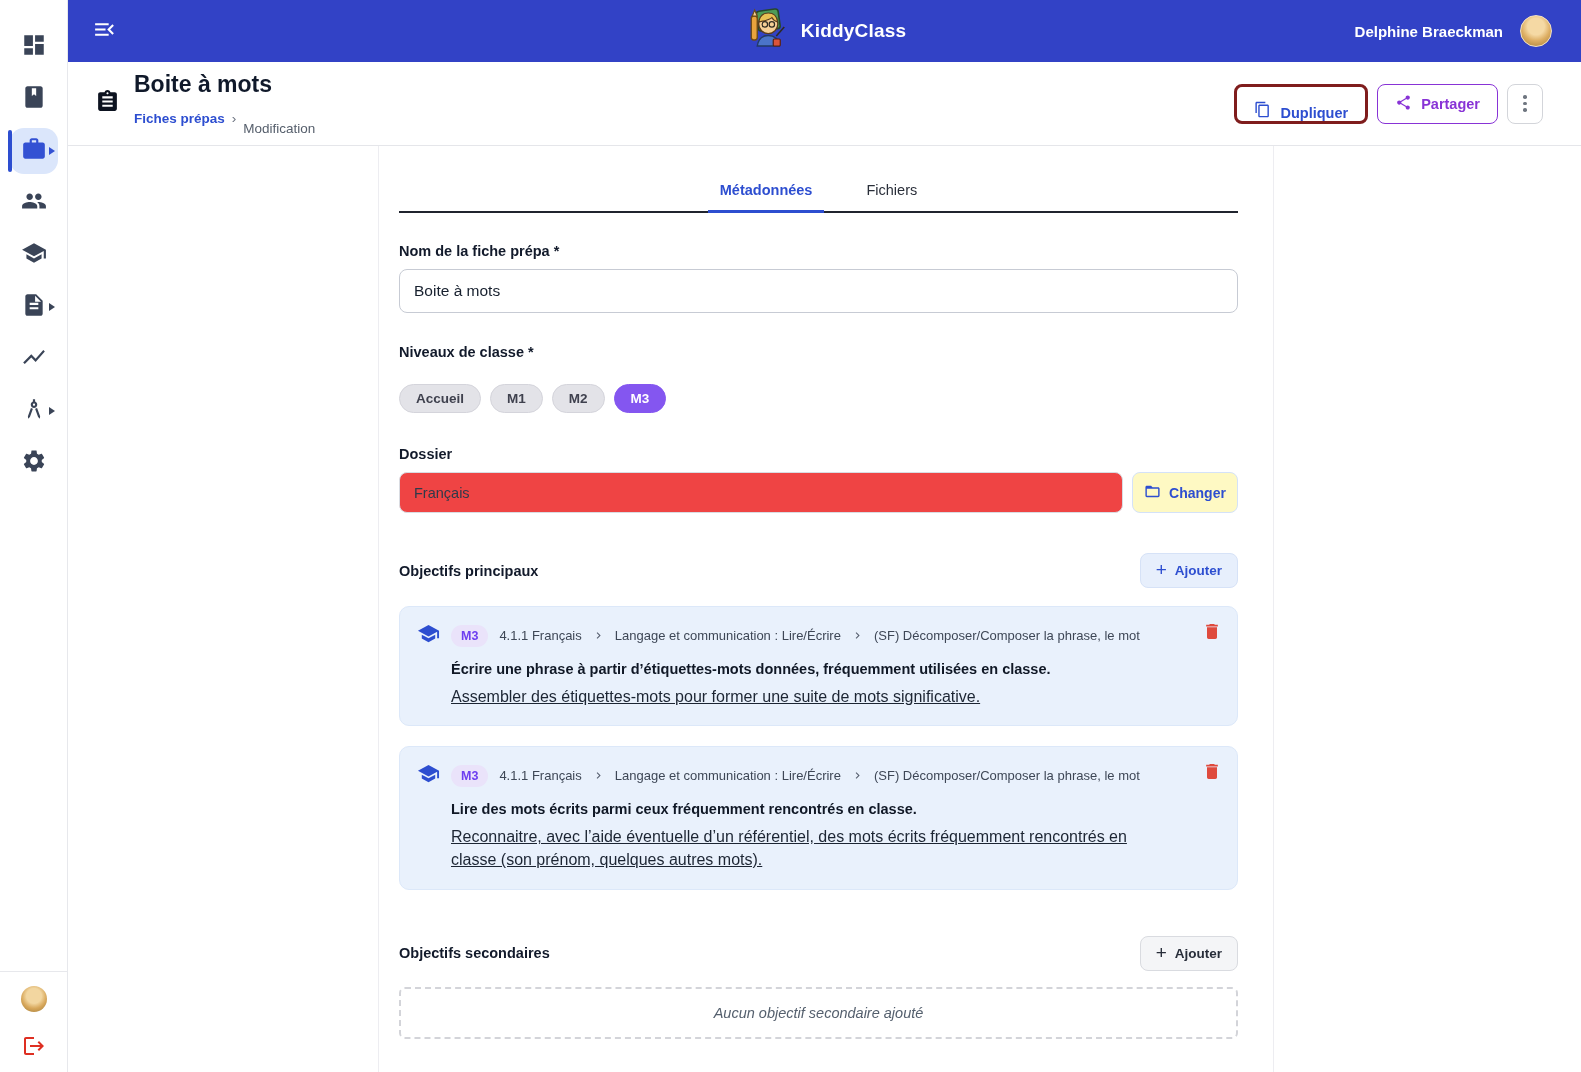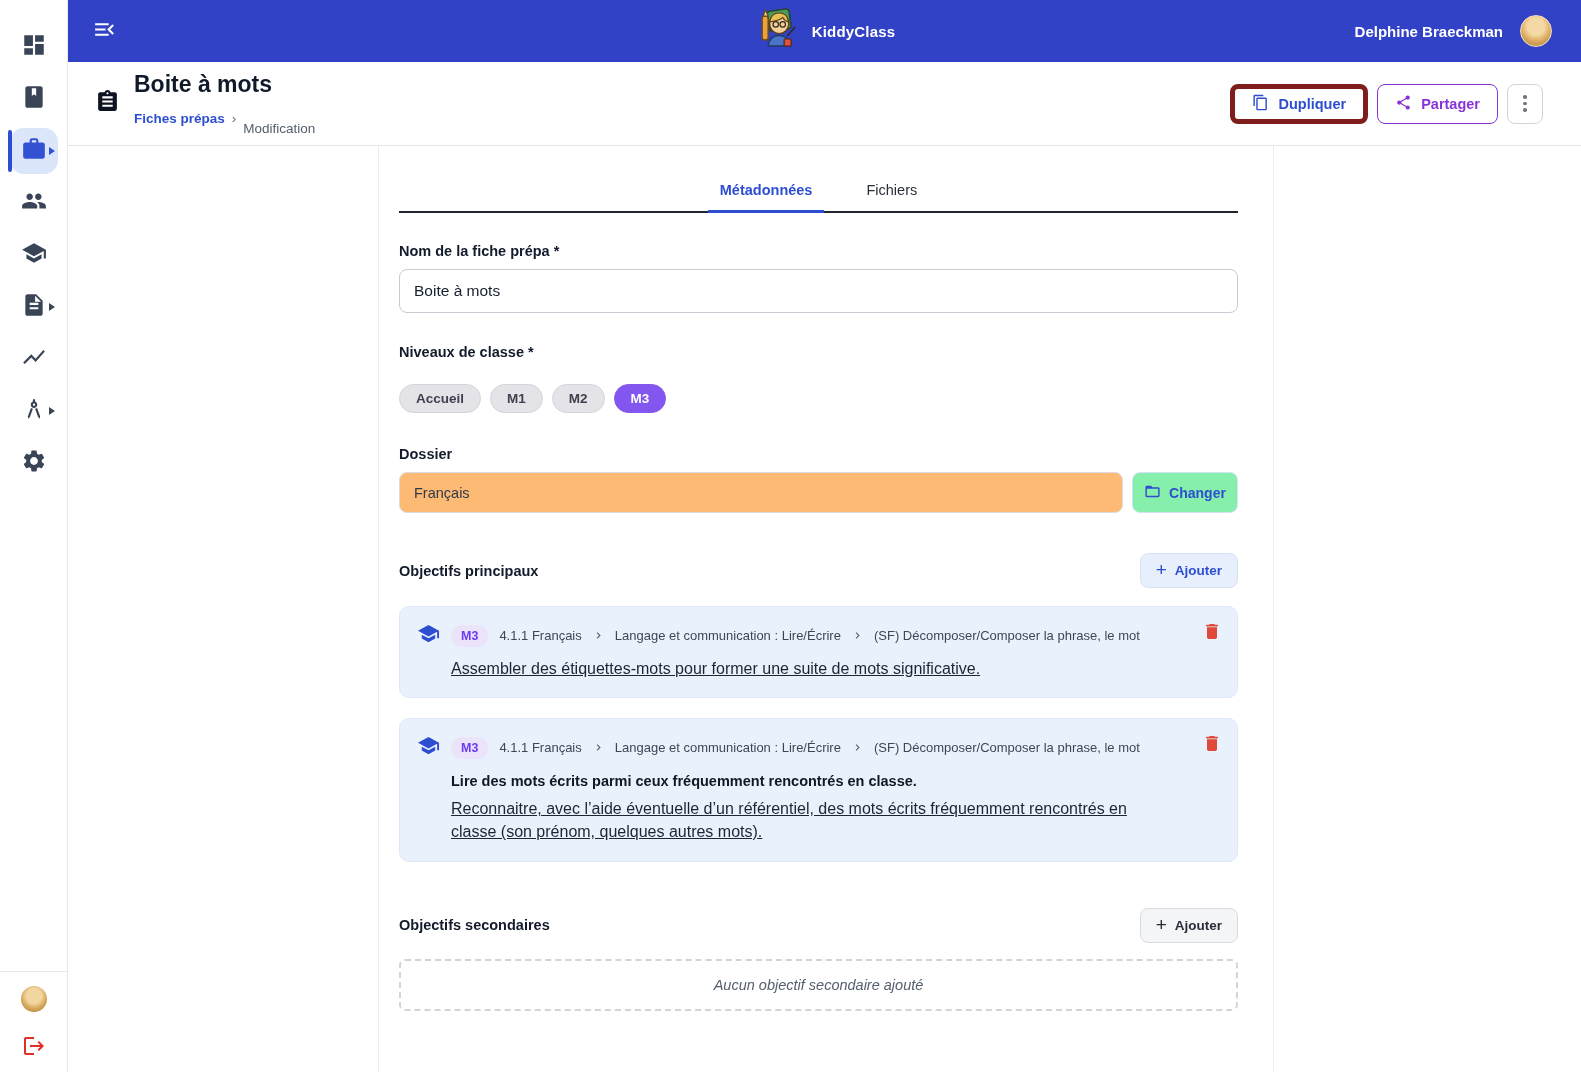--- a/index.html
+++ b/index.html
@@ -31,40 +31,40 @@
   
   .main-col { flex:1; display:flex; flex-direction:column; height:100%; }
 
   
   .topbar { height:62px; background:#3242c6; display:flex; align-items:center;
     position:relative; flex-shrink:0; padding:0 29px 0 24px; }
   .collapse-btn { cursor:pointer; display:flex; }
   .collapse-btn svg { width:25px; height:25px; fill:#fff; }
   .brand { position:absolute; left:50%; top:50%; transform:translate(-50%,-50%);
     display:flex; align-items:center; gap:12px; }
-  .brand-name { color:#fff; font-size:15px; font-weight:bold; letter-spacing:.2px; }
+  .brand-name { color:#fff; font-size:19px; font-weight:bold; letter-spacing:.2px; }
   .topbar-right { margin-left:auto; display:flex; align-items:center; gap:17px; }
   .user-name { color:#fff; font-size:15px; font-weight:bold; }
   .avatar-top { width:32px; height:32px; border-radius:50%; border:1px solid #f3e3c5;
     background:radial-gradient(circle at 50% 35%, #f5d9a4 0 34%, #ddae63 58%, #a17a33 100%); cursor:pointer; }
 
   
   .page-header { height:84px; display:flex; align-items:center; padding:0 38px 0 27px;
     border-bottom:1px solid #e5e6ea; flex-shrink:0; }
   .title-icon svg { width:25px; height:27px; fill:#0d1320; }
   .title-block { margin-left:14px; }
   .page-title { font-size:23px; font-weight:bold; color:#10192a; line-height:1.15; }
   .breadcrumb { margin-top:3px; font-size:13.5px; display:flex; gap:7px; align-items:center; }
   .crumb-link { color:#2d4ed0; font-weight:bold; cursor:pointer; }
   .crumb-sep { color:#6b7280; }
   .crumb-current { color:#555e6b;margin-top:20px; }
   .header-actions { margin-left:auto; display:flex; align-items:center; gap:9px; }
   .btn { display:flex; align-items:center; gap:9px; height:40px; padding:0 17px;
     border-radius:8px; background:#fff; font-size:14.5px; font-weight:bold; cursor:pointer; }
-  .btn-duplicate { border:5px solid #7f1d1d; color:#2d4ed0; }
+  .btn-duplicate { border:3px solid #7f1d1d; color:#2d4ed0;align-items:flex-end; }
   .btn-duplicate svg { width:17px; height:17px; fill:#2d4ed0; }
   .btn-share { border:1px solid #8833d6; color:#8833d6; }
   .btn-share svg { width:17px; height:17px; fill:#8833d6; }
   .btn-kebab { width:36px; height:40px; border:1px solid #d3d5da; border-radius:8px;
     display:flex; align-items:center; justify-content:center; flex-direction:column; gap:3px;
     background:#fff; cursor:pointer; }
   .btn-kebab i { width:3.5px; height:3.5px; border-radius:50%; background:#6f7680; }
 
   
   .content-wrap { flex:1; position:relative; background:#fff; overflow:hidden; }
@@ -86,23 +86,23 @@
     font-family:"Liberation Sans", sans-serif; }
   .lbl-levels { margin-top:31px; }
   .chips { margin-top:24px; display:flex; gap:9px; }
   .chip { height:29px; padding:0 16px; border-radius:15px; background:#e3e3e8;
     border:1px solid #d4d4db; color:#3f414e; font-size:13.5px; display:flex; align-items:center;
     cursor:pointer; font-weight:bold; }
   .chip.selected { background:#8456f0; border-color:#8456f0; color:#fff; }
   .lbl-folder { margin-top:33px; }
   .folder-row { margin-top:10px; display:flex; gap:9px; }
   .input-folder { flex:1; height:41px; border:1px solid #d9dce2; border-radius:8px;
-    background:#fdba74; padding:0 14px; font-size:14.5px; color:#2f3a4a;
+    background:#ef4444; padding:0 14px; font-size:14.5px; color:#2f3a4a;
     font-family:"Liberation Sans", sans-serif; }
-  .btn-change { width:106px; height:41px; border-radius:8px; background:#86efac;
+  .btn-change { width:106px; height:41px; border-radius:8px; background:#fef9c3;
     border:1px solid #d4e2f8; color:#2d4ed0; font-size:14px; font-weight:bold;
     display:flex; align-items:center; justify-content:center; gap:8px; cursor:pointer; }
   .btn-change svg { width:17px; height:17px; fill:#2d4ed0; }
 
   .section-head { display:flex; align-items:center; justify-content:space-between; }
   .sh-main { margin-top:40px; }
   .sh-sec { margin-top:46px; }
   .btn-add { height:35px; padding:0 15px; border-radius:8px; font-size:13.5px; font-weight:bold;
     display:flex; align-items:center; gap:8px; cursor:pointer; }
   .btn-add .plus { font-size:19px; font-weight:normal; line-height:1; margin-top:-2px; }
@@ -319,20 +319,21 @@
                 </svg>
               </span>
             <span class="path-seg">Langage et communication : Lire/Écrire</span>
             <span class="path-sep">
                 <svg viewBox="0 0 24 24">
                   <path d="M10 6L8.59 7.41 13.17 12l-4.58 4.59L10 18l6-6z"></path>
                 </svg>
               </span>
             <span class="path-seg">(SF) Décomposer/Composer la phrase, le mot</span>
           </div>
+          <div class="obj-title">Écrire une phrase à partir d’étiquettes-mots données, fréquemment utilisées en classe.</div>
           <div class="obj-desc">Assembler des étiquettes-mots pour former une suite de mots significative.</div>
           <div class="trash">
             <span><svg viewBox="0 0 24 24">
                   <path d="M6 19c0 1.1.9 2 2 2h8c1.1 0 2-.9 2-2V7H6v12zM19 4h-3.5l-1-1h-5l-1 1H5v2h14V4z"></path>
                 </svg></span>
           </div>
         </div>
 
         
         <div class="obj-card" style="margin-top:20px">

